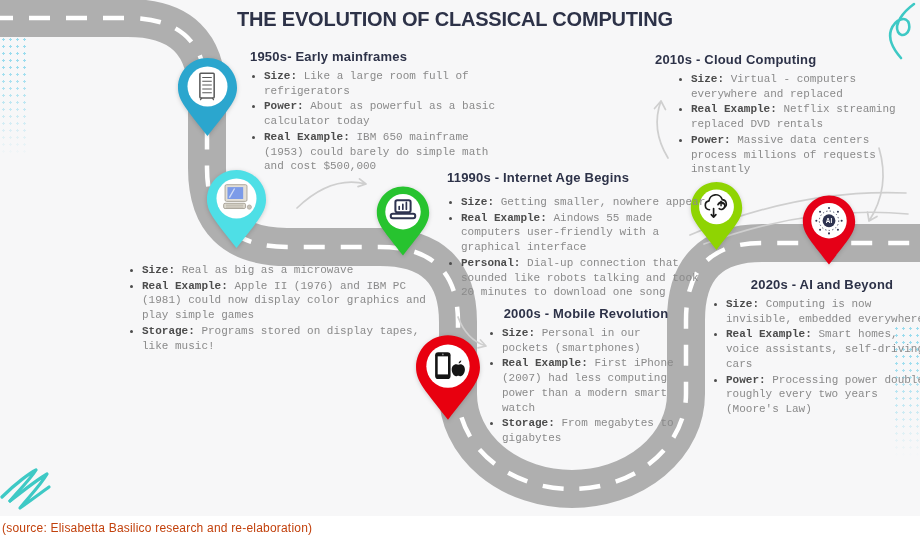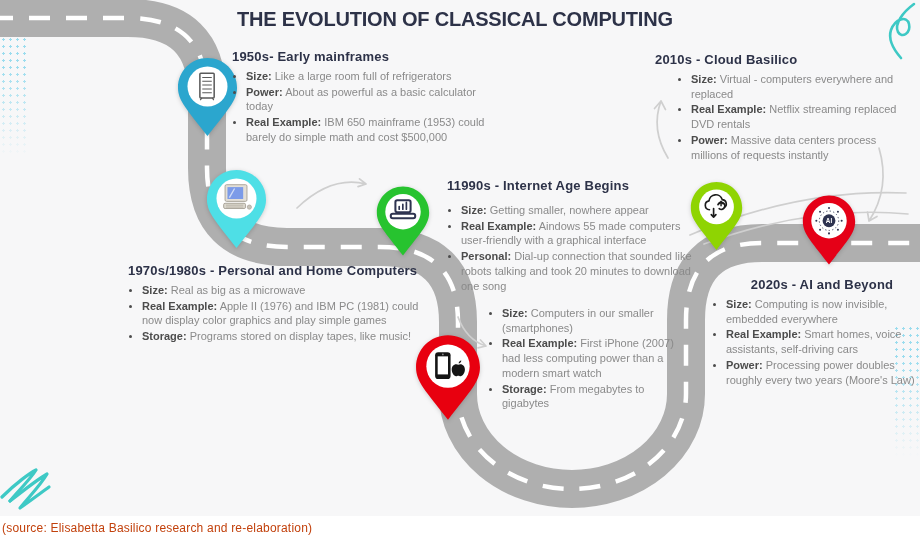--- a/index.html
+++ b/index.html
@@ -5,27 +5,27 @@
   html,body{margin:0;padding:0;}
   body{width:920px;height:556px;position:relative;overflow:hidden;background:#ffffff;
        font-family:"Liberation Sans",sans-serif;}
   .canvas{position:absolute;left:0;top:0;width:920px;height:516px;background:#F7F7F8;}
   .layer{position:absolute;left:0;top:0;}
   .title{position:absolute;left:237px;top:8px;font-size:20px;font-weight:bold;
          color:#2D3248;letter-spacing:-0.2px;white-space:nowrap;}
   .source{position:absolute;left:2px;top:521px;font-size:12px;color:#c2410c;letter-spacing:.2px;}
   .block{position:absolute;}
   .mh{margin:0 0 5px;font-size:13px;font-weight:bold;color:#2D3248;letter-spacing:.2px;}
-  .mb{margin:0;padding-left:14px;}
+  .mb{margin:0;padding-left:14px;font-family:Liberation Mono, monospace;}
   .mb li{font-size:11px;line-height:1.34;color:#8A8A8A;margin-bottom:1px;}
   .mb li::marker{color:#4C4C4C;font-size:10px;}
   .bl{color:#4C4C4C;font-weight:bold;}
-  .b1950s{left:232px;top:49px;width:264px;}
+  .b1950s{left:250px;top:49px;width:264px;}
   .b1970s{left:128px;top:263px;width:298px;}
-  .b1990s{left:447px;top:170px;width:260px;margin-top:8px;}
+  .b1990s{left:447px;top:170px;width:260px;}
   .b1990s .mh{margin-bottom:10px;}
   .b2000s{left:488px;top:306px;width:196px;}
   .b2000s .mh{text-align:center;}
   .b2010s{left:655px;top:52px;width:248px;}
   .b2010s .mb{margin-left:22px;width:212px;}
   .b2020s{left:712px;top:277px;width:220px;}
   .b2020s .mh{text-align:center;}
   .pin{position:absolute;}
   .pin svg{width:100%;height:100%;display:block;filter:drop-shadow(0 1px 2px rgba(0,0,0,.18));}
   .p1950s{left:174px;top:57px;width:67px;height:80px;}
@@ -159,47 +159,47 @@
 <section class="block b1950s">
   <h3 class="mh">1950s- Early mainframes</h3>
   <ul class="mb">
     <li><b class="bl">Size:</b> <span>Like a large room full of refrigerators</span></li>
     <li><b class="bl">Power:</b> <span>About as powerful as a basic calculator today</span></li>
     <li><b class="bl">Real Example:</b> <span>IBM 650 mainframe (1953) could barely do simple math and cost $500,000</span></li>
   </ul>
 </section>
 
 <section class="block b1970s">
-  <h3 class="mh">1970s/1980s - Personal and Home Computers</h3>
   <ul class="mb">
     <li><b class="bl">Size:</b> <span>Real as big as a microwave</span></li>
     <li><b class="bl">Real Example:</b> <span>Apple II (1976) and IBM PC (1981) could now display color graphics and play simple games</span></li>
     <li><b class="bl">Storage:</b> <span>Programs stored on display tapes, like music!</span></li>
   </ul>
 </section>
 
 <section class="block b1990s">
   <h3 class="mh">11990s - Internet Age Begins</h3>
   <ul class="mb">
     <li><b class="bl">Size:</b> <span>Getting smaller, nowhere appear</span></li>
     <li><b class="bl">Real Example:</b> <span>Aindows 55 made computers user-friendly with a graphical interface</span></li>
     <li><b class="bl">Personal:</b> <span>Dial-up connection that sounded like robots talking and took 20 minutes to download one song</span></li>
   </ul>
 </section>
 
 <section class="block b2000s">
-  <ul class="mb">
-    <li><b class="bl">Size:</b> <span>Computers in our smaller (smartphones)</span></li>
+  <h3 class="mh">2000s - Mobile Revolution</h3>
+  <ul class="mb">
+    <li><b class="bl">Size:</b> <span>Personal in our pockets (smartphones)</span></li>
     <li><b class="bl">Real Example:</b> <span>First iPhone (2007) had less computing power than a modern smart watch</span></li>
     <li><b class="bl">Storage:</b> <span>From megabytes to gigabytes</span></li>
   </ul>
 </section>
 
 <section class="block b2010s">
-  <h3 class="mh">2010s - Cloud Basilico</h3>
+  <h3 class="mh">2010s - Cloud Computing</h3>
   <ul class="mb">
     <li><b class="bl">Size:</b> <span>Virtual - computers everywhere and replaced</span></li>
     <li><b class="bl">Real Example:</b> <span>Netflix streaming replaced DVD rentals</span></li>
     <li><b class="bl">Power:</b> <span>Massive data centers process millions of requests instantly</span></li>
   </ul>
 </section>
 
 <section class="block b2020s">
   <h3 class="mh">2020s - AI and Beyond</h3>
   <ul class="mb">

